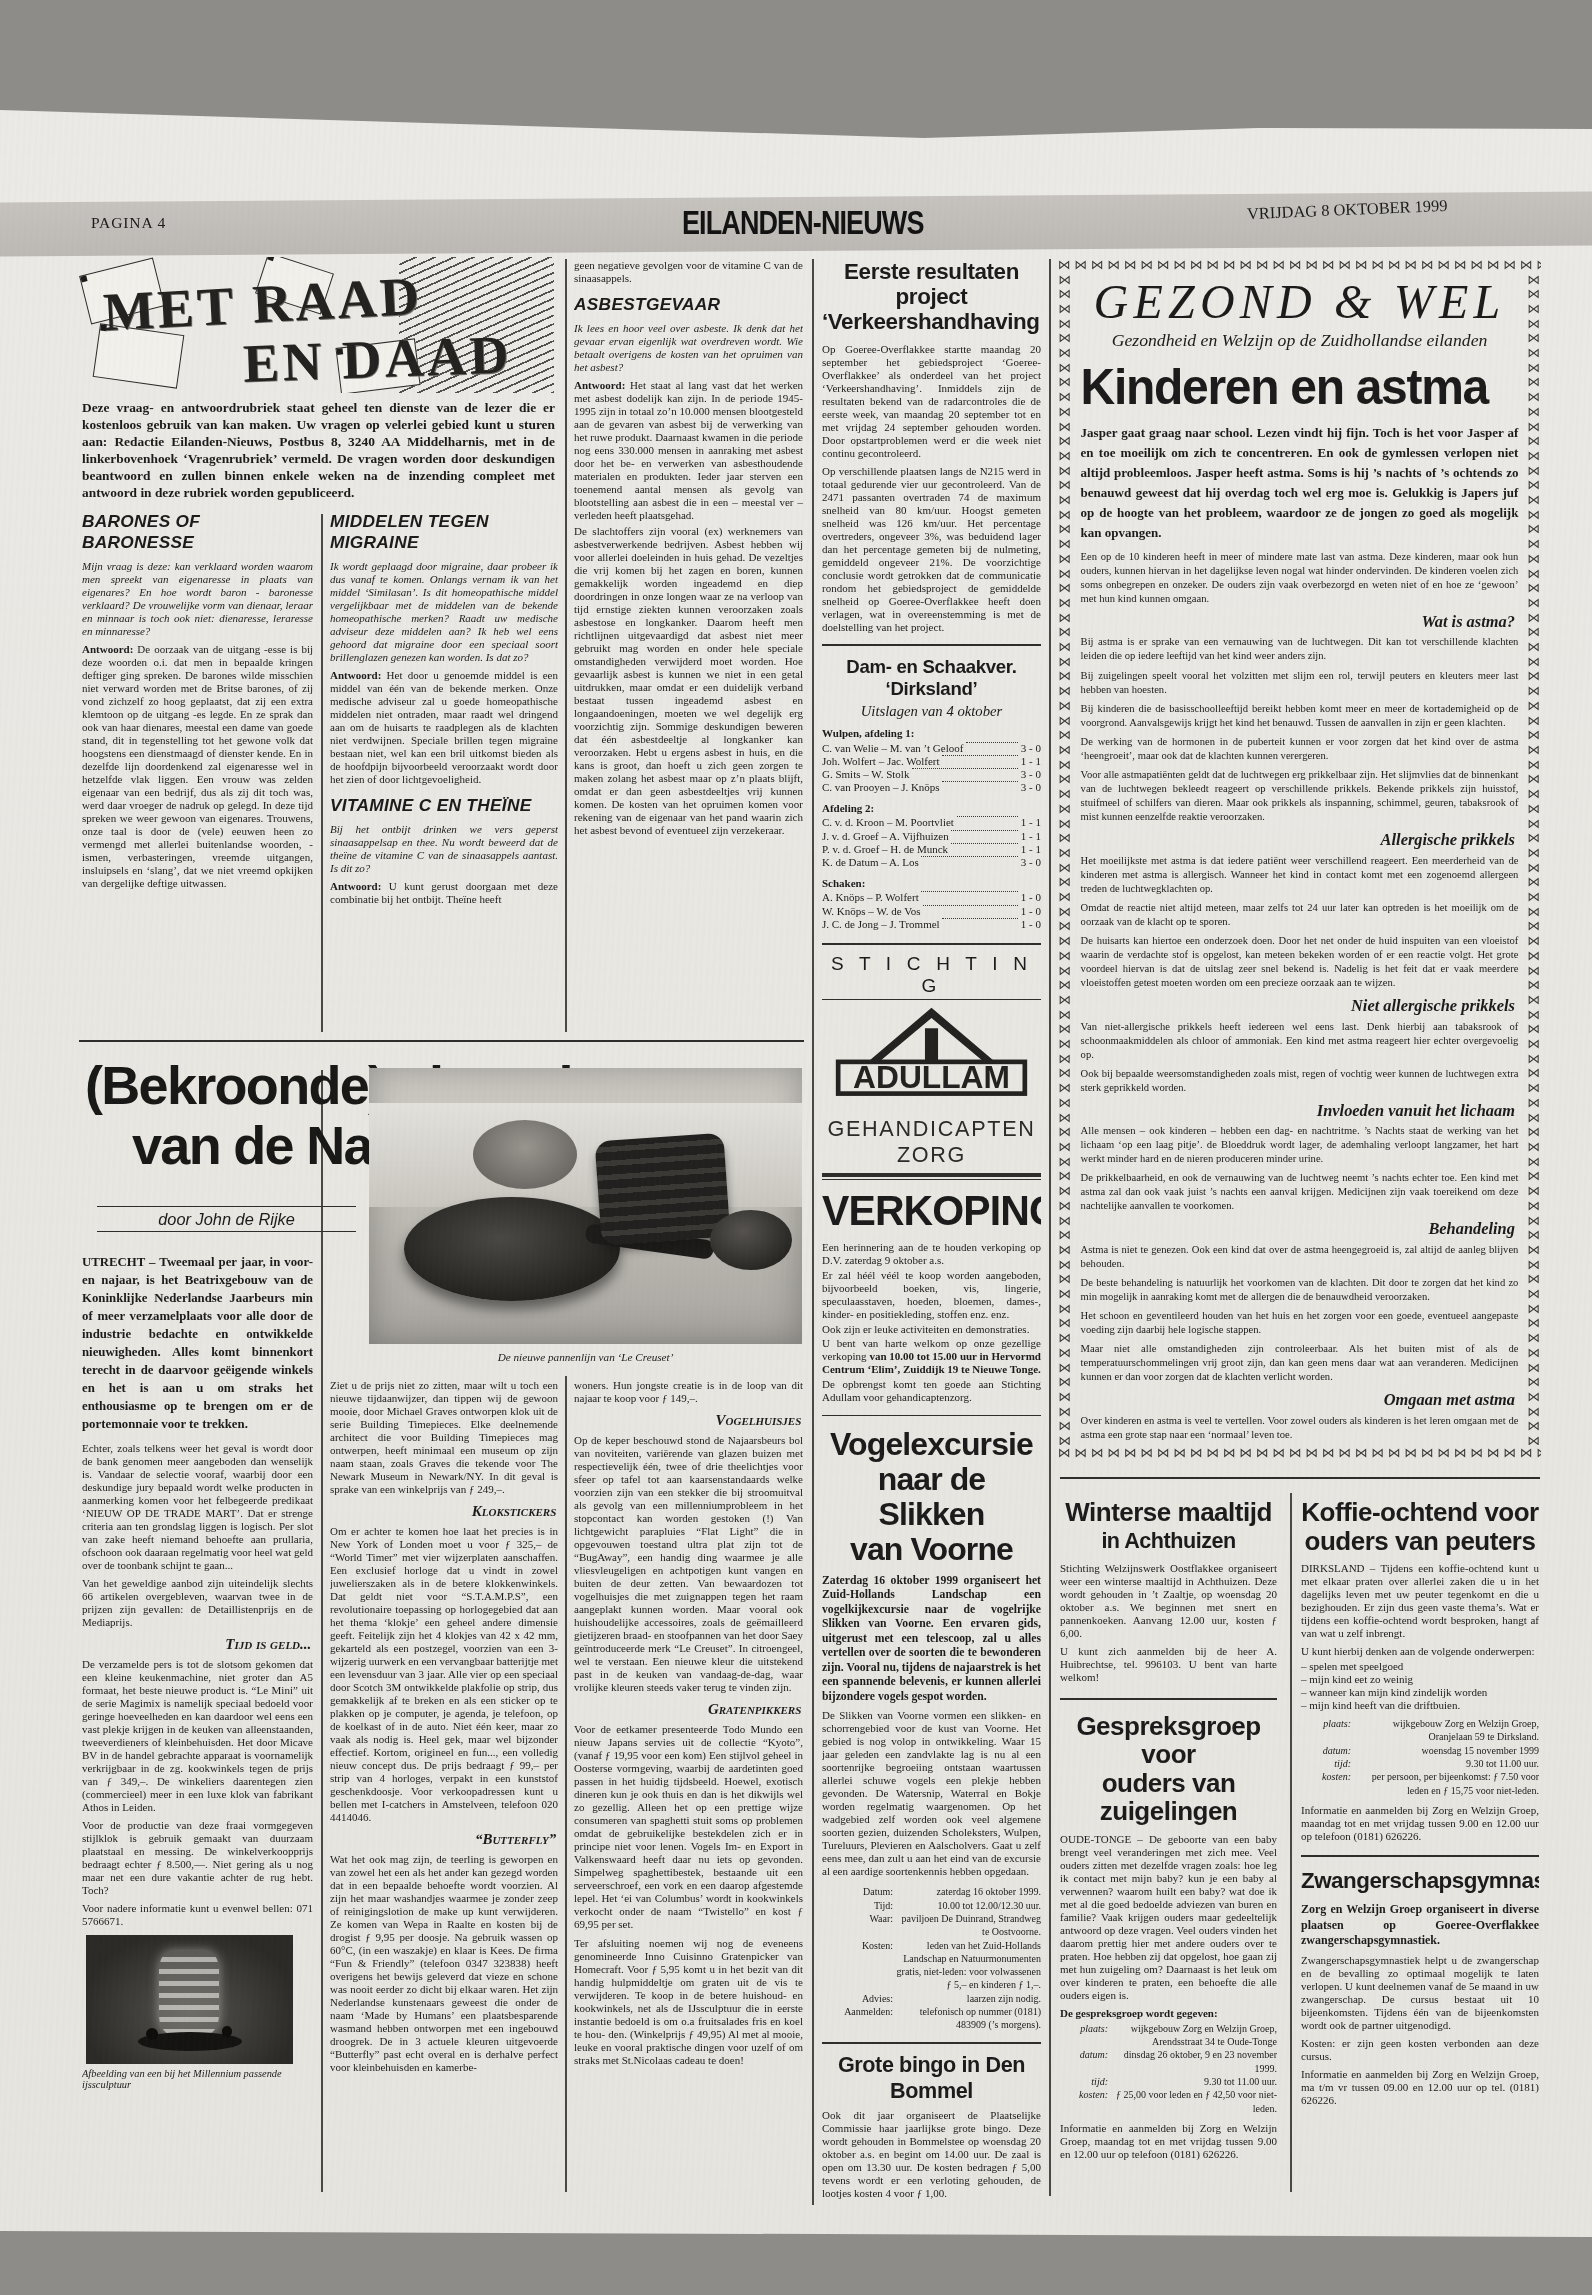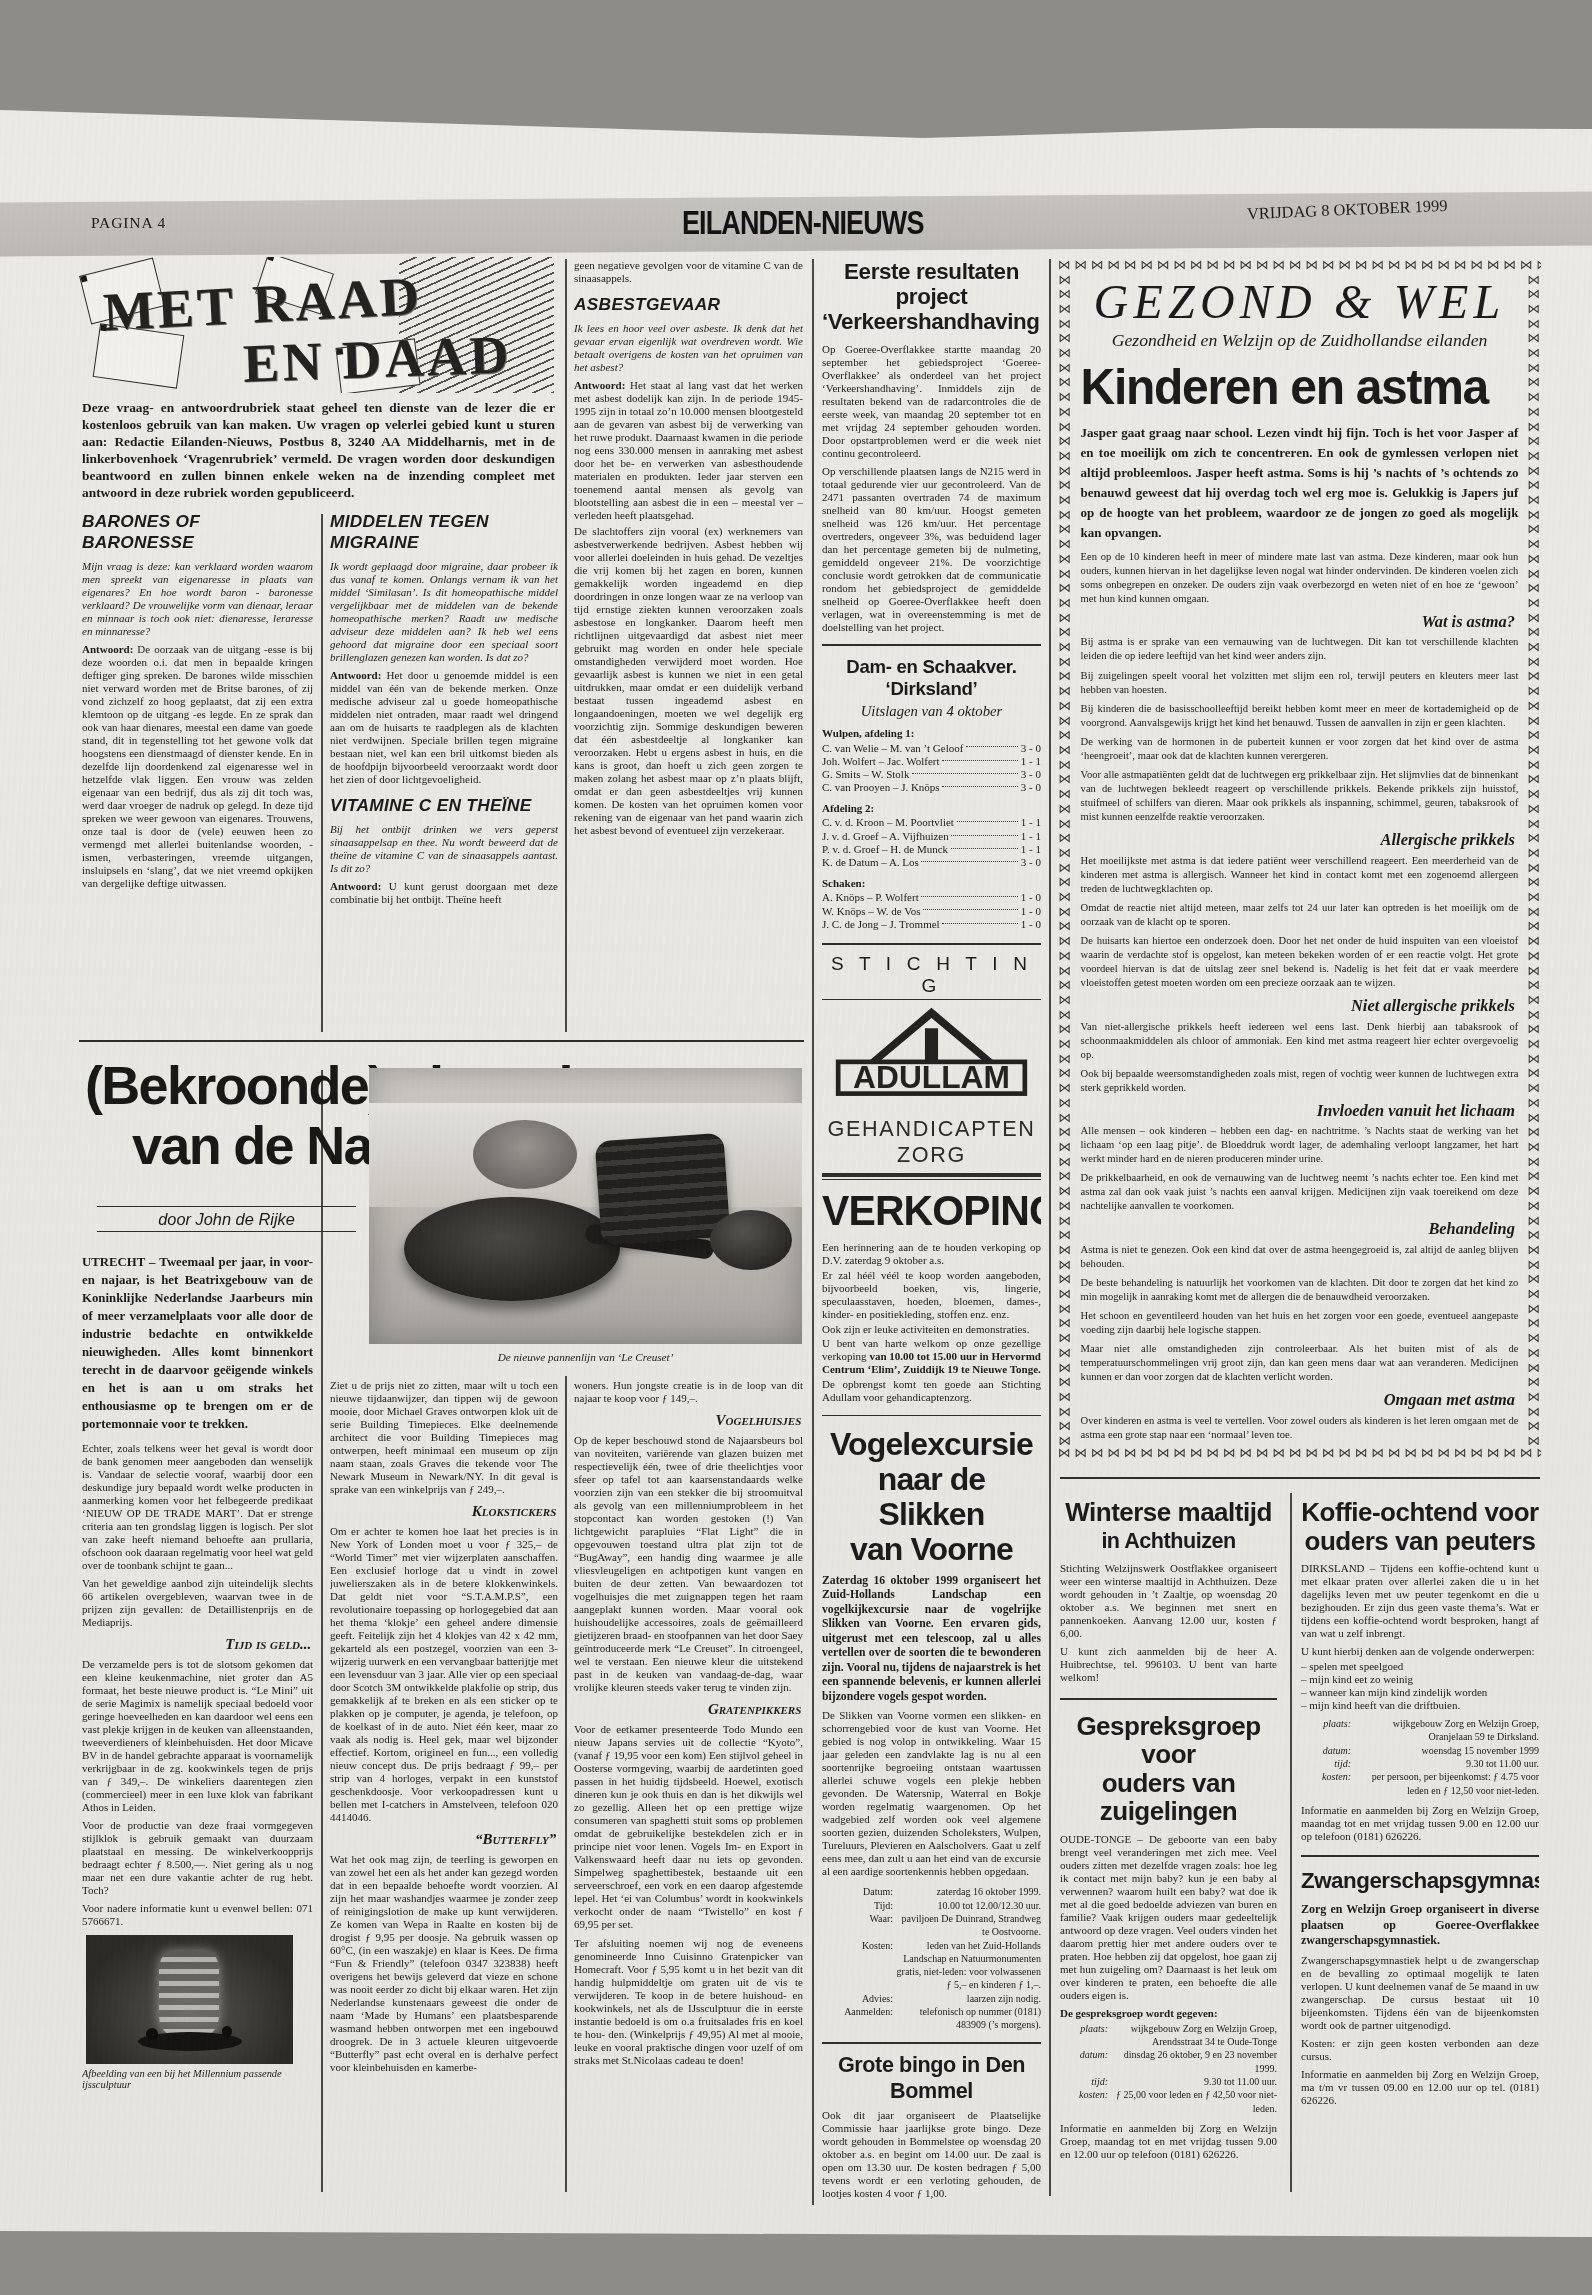--- a/index.html
+++ b/index.html
@@ -17,21 +17,21 @@
   .rule{background:#2e2d2b;height:1.7px;}
   .vrule{position:absolute;width:1.7px;background:#4a4845;}
   .body-txt{font-size:11px;line-height:13px;}
   .qa-head{font-family:"Liberation Sans",sans-serif;font-weight:bold;font-style:italic;font-size:17.3px;letter-spacing:0.3px;margin:0 0 7px 0;}
   .qa-q{font-style:italic;margin:0 0 5.2px 0;}
   .qa-a{margin:0 0 8.6px 0;}
   b.alabel{font-weight:bold;}
   .flow p{margin:0 0 5.2px 0;}
   .art-sub{font-style:italic;font-weight:bold;font-variant-caps:small-caps;font-size:15px;text-align:right;margin:7px 1.7px 5.2px 0;}
   .mid-head{font-family:"Liberation Sans",sans-serif;font-weight:bold;font-size:22.4px;line-height:25px;text-align:center;letter-spacing:-0.4px;}
-  .dotrow{display:flex;align-items:center;font-size:11px;line-height:13.3px;}
+  .dotrow{display:flex;align-items:flex-start;font-size:11px;line-height:13.3px;}
   .dotrow .dots{flex:1;border-bottom:1.7px dotted #3a3936;margin:0 2.6px 2.6px 2.6px;min-width:7px;}
   .dlab{font-weight:bold;margin:7px 0 1.7px 0;}
   .detail{display:flex;font-size:10px;line-height:13.3px;text-align:right;}
   .detail .k{flex:none;font-style:italic;}
   .detail .v{flex:1;}
   .gw-side{color:#3c3b38;font-family:"DejaVu Sans",sans-serif;font-size:13px;line-height:14.7px;width:14px;word-break:break-all;letter-spacing:0;overflow:hidden;text-align:center;}
   .gw-row{color:#3c3b38;font-family:"DejaVu Sans",sans-serif;font-size:13px;letter-spacing:3.5px;white-space:nowrap;overflow:hidden;height:15.5px;text-align:center;}
   .gw-h{font-style:italic;font-weight:bold;font-size:16.4px;text-align:right;margin:6px 3.5px 3.5px 0;}
   .gw-p{font-size:10.6px;line-height:14px;margin:0 0 2.6px 0;}
   .bot-head{font-family:"Liberation Sans",sans-serif;font-weight:bold;font-size:26px;line-height:28.5px;text-align:center;letter-spacing:-0.5px;}
@@ -379,21 +379,21 @@
       <div class="detail">
           <span class="k" style="width:50px;">datum:</span>
           <span class="v">woensdag 15 november 1999</span>
         </div>
       <div class="detail">
           <span class="k" style="width:50px;">tijd:</span>
           <span class="v">9.30 tot 11.00 uur.</span>
         </div>
       <div class="detail">
           <span class="k" style="width:50px;">kosten:</span>
-          <span class="v">per persoon, per bijeenkomst: ƒ 4.75 voor leden en ƒ 12,50 voor niet-leden.</span>
+          <span class="v">per persoon, per bijeenkomst: ƒ 7.50 voor leden en ƒ 15,75 voor niet-leden.</span>
         </div>
       <p class="body-txt jt" style="margin-top:7px;">Informatie en aanmelden bij Zorg en Welzijn Groep, maandag tot en met vrijdag tussen 9.00 en 12.00 uur op telefoon (0181) 626226.</p>
     </div>
     <div class="rule" style="margin:12px 0 10.4px;"></div>
     <div>
       <div class="bot-head" style="font-size:22.4px;margin-bottom:7px;">Zwangerschapsgymnastiek</div>
       <p class="serif jt" style="font-size:12px;line-height:15.5px;font-weight:bold;margin:0 0 5.2px;">Zorg en Welzijn Groep organiseert in diverse plaatsen op Goeree-Overflakkee zwangerschapsgymnastiek.</p>
       <p class="body-txt jt">Zwangerschapsgymnastiek helpt u de zwangerschap en de bevalling zo optimaal mogelijk te laten verlopen. U kunt deelnemen vanaf de 5e maand in uw zwangerschap. De cursus bestaat uit 10 bijeenkomsten. Tijdens één van de bijeenkomsten wordt ook de partner uitgenodigd.</p>
       <p class="body-txt jt">Kosten: er zijn geen kosten verbonden aan deze cursus.</p>
       <p class="body-txt jt">Informatie en aanmelden bij Zorg en Welzijn Groep, ma t/m vr tussen 09.00 en 12.00 uur op tel. (0181) 626226.</p>

